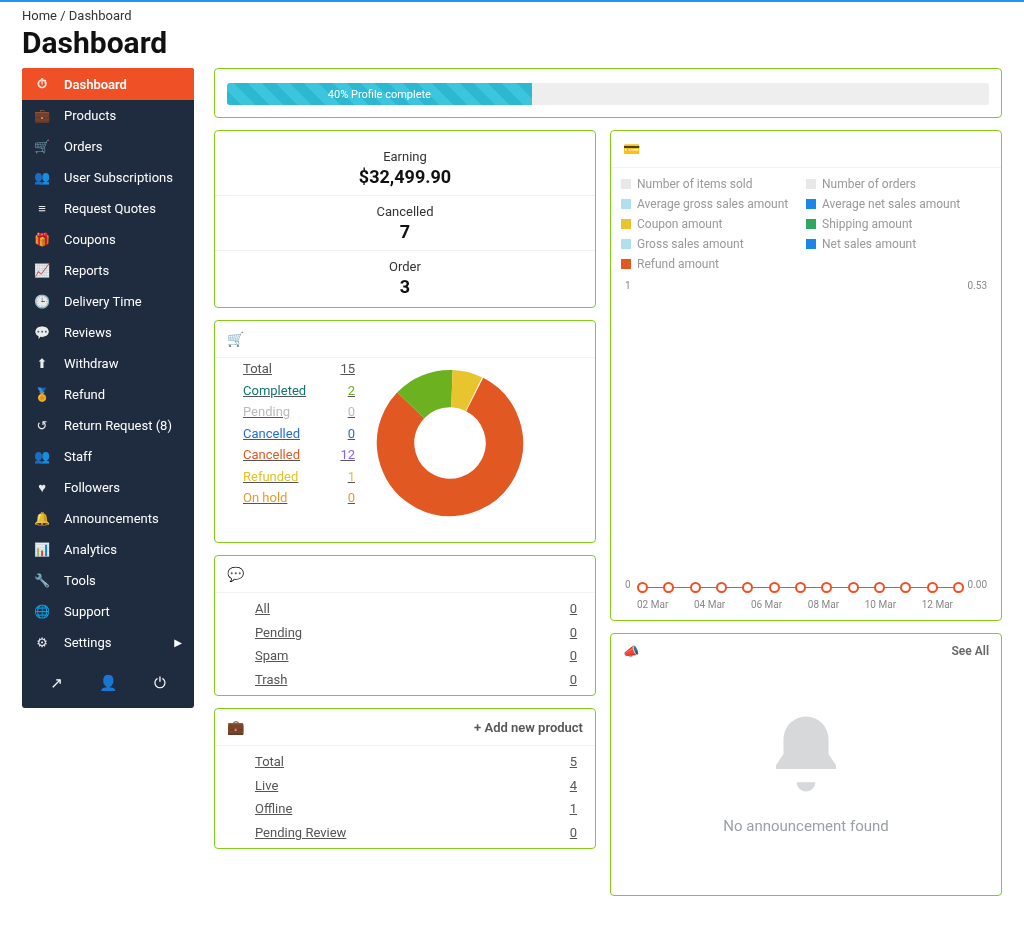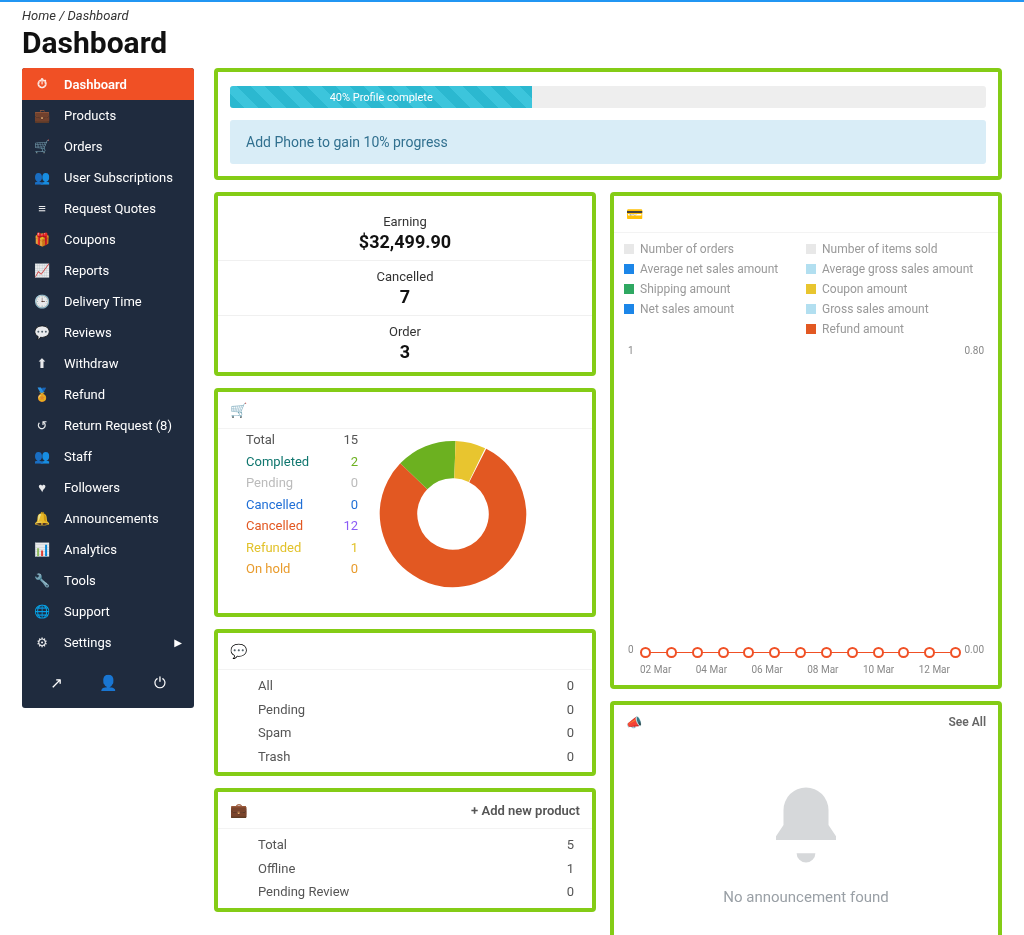--- a/index.html
+++ b/index.html
@@ -1,46 +1,46 @@
 <!DOCTYPE html>
 <html><head>
 <meta charset="utf-8">
 <style>
 * { margin:0; padding:0; box-sizing:border-box; font-family:-apple-system,BlinkMacSystemFont,"Segoe UI",Roboto,sans-serif; }
 body { background:#fff; width:1024px; }
 .page { padding:4px 0 10px 0; border-top:2px solid #2196f3; }
-.bc { padding:2px 0 2px 22px; font-size:13px; color:#333;font-style:italic; }
+.bc { padding:2px 0 2px 22px; font-size:13px; color:#333; }
 .bc a { color:#333; text-decoration:none; }
 .title { font-size:30px; font-weight:700; padding:0 0 8px 22px; color:#111; }
 .wrap { display:flex; padding:0 22px; gap:20px; align-items:flex-start; }
 .sidebar { width:172px; background:#1f2b3e; border-radius:3px; overflow:hidden; flex-shrink:0; }
 .nav-item { display:flex; align-items:center; padding:8px 12px; color:#fff; font-size:13px; gap:14px; cursor:pointer; position:relative; }
 .nav-item.active { background:#f05025; font-weight:600; }
 .nav-item.active::after { content:""; position:absolute; right:-10px; top:0; bottom:0; width:0; height:0; border-top:18px solid transparent; border-bottom:18px solid transparent; border-left:10px solid #f05025; }
 .nav-item .ico { width:16px; text-align:center; opacity:.9; }
 .nav-item .chev { margin-left:auto; font-size:10px; }
 .footer-icons { display:flex; justify-content:space-around; padding:16px 10px; }
 .footer-icons span { color:#fff; cursor:pointer; font-size:15px; }
 .main { flex:1; }
 .prog-card { background:#fff; border:1px solid #eee; border-radius:4px; padding:14px 12px 12px 12px; margin-bottom:12px; }
 .prog-bar { background:#eee; border-radius:3px; height:22px; overflow:hidden; position:relative; }
 .prog-fill { height:100%; background:repeating-linear-gradient(45deg,#2bb8d0,#2bb8d0 10px,#3cc5dc 10px,#3cc5dc 20px); width:40%; display:flex; align-items:center; justify-content:center; color:#fff; font-size:11px; }
 .alert { background:#d9edf7; color:#31708f; padding:14px 16px; border-radius:3px; margin-top:12px; font-size:14px; }
 .row2 { display:flex; gap:14px; align-items:flex-start; }
 .colA { width:382px; flex-shrink:0; }
 .colB { flex:1; }
-.card { background:#fff; border:4px solid #84cc16; border-radius:4px; margin-bottom:12px; }
+.card { background:#fff; border:1px solid #84cc16; border-radius:4px; margin-bottom:12px; }
 .stat-box { text-align:center; padding:10px 0 2px 0; }
 .stat-box .sb { padding:8px 0; border-bottom:1px solid #f0f0f0; }
 .stat-box .sb:last-child { border:none; }
 .stat-box .lbl { font-size:13px; color:#333; }
 .stat-box .val { font-size:18px; font-weight:700; color:#111; margin-top:2px; }
 .card-hdr { padding:10px 12px; border-bottom:1px solid #f3f3f3; color:#b8b8b8; font-size:14px; display:flex; justify-content:space-between; align-items:center; }
 .list { padding:4px 0; }
-.list-row { display:flex; justify-content:space-between; padding:2px 18px 2px 40px; font-size:13px; color:#555; line-height:1.5; }
+.list-row { display:flex; justify-content:space-between; padding:2px 18px 2px 40px; font-size:13px; color:#555; line-height:1.5;text-decoration:underline; }
 .donut-wrap { display:flex; padding:0 10px 14px 0; gap:10px; }
 .donut-list { flex:0 0 140px; padding-left:28px; }
 .donut-list .list-row { padding:1px 0; }
 .legend { display:flex; flex-wrap:wrap; padding:6px 10px; font-size:12px; color:#999; }
 .legend-col { flex:1; }
 .leg-item { display:flex; align-items:center; gap:6px; padding:1px 0; line-height:1.5; }
 .leg-sw { width:10px; height:10px; display:inline-block; }
 .chart-area { height:330px; position:relative; margin:0 12px 10px 12px; }
 .chart-pts { position:absolute; left:14px; right:36px; bottom:22px; height:1px; background:#f05025; }
 .chart-pts .pt { position:absolute; width:11px; height:11px; border:2px solid #f05025; background:#fff; border-radius:50%; top:-5px; }
@@ -149,21 +149,20 @@
           <span>👤</span>
           <span>⏻</span>
         </div>
       </div>
 
     <div class="main">
       <div class="prog-card card">
         <div class="prog-bar">
           <div class="prog-fill">40% Profile complete</div>
         </div>
-        <div class="alert">Add Phone to gain 10% progress</div>
       </div>
 
       <div class="row2">
         <div class="colA">
           <div class="card stat-box" id="stats">
               <div class="sb">
                 <div class="lbl">Earning</div>
                 <div class="val">$32,499.90</div>
               </div>
               <div class="sb">
@@ -247,82 +246,86 @@
             <div class="card-hdr">
               <span>💼</span>
               <span class="addnew">+ Add new product</span>
             </div>
             <div class="list" id="products-list">
                 <div class="list-row">
                   <span>Total</span>
                   <span>5</span>
                 </div>
                 <div class="list-row">
+                  <span>Live</span>
+                  <span>4</span>
+                </div>
+                <div class="list-row">
                   <span>Offline</span>
                   <span>1</span>
                 </div>
                 <div class="list-row">
                   <span>Pending Review</span>
                   <span>0</span>
                 </div>
               </div>
           </div>
         </div>
 
         <div class="colB">
           <div class="card">
             <div class="card-hdr">
                 <span>💳</span>
               </div>
             <div class="legend">
+              <div class="legend-col" id="leg-left">
+                  <div class="leg-item">
+                    <span class="leg-sw" style="background:#e8e8e8"></span>
+                    <span>Number of items sold</span>
+                  </div>
+                  <div class="leg-item">
+                    <span class="leg-sw" style="background:#b2dff0"></span>
+                    <span>Average gross sales amount</span>
+                  </div>
+                  <div class="leg-item">
+                    <span class="leg-sw" style="background:#e8c52f"></span>
+                    <span>Coupon amount</span>
+                  </div>
+                  <div class="leg-item">
+                    <span class="leg-sw" style="background:#b2dff0"></span>
+                    <span>Gross sales amount</span>
+                  </div>
+                  <div class="leg-item">
+                    <span class="leg-sw" style="background:#e25822"></span>
+                    <span>Refund amount</span>
+                  </div>
+                </div>
               <div class="legend-col" id="leg-right">
                   <div class="leg-item">
                     <span class="leg-sw" style="background:#e8e8e8"></span>
                     <span>Number of orders</span>
                   </div>
                   <div class="leg-item">
                     <span class="leg-sw" style="background:#1c86e8"></span>
                     <span>Average net sales amount</span>
                   </div>
                   <div class="leg-item">
                     <span class="leg-sw" style="background:#2fa862"></span>
                     <span>Shipping amount</span>
                   </div>
                   <div class="leg-item">
                     <span class="leg-sw" style="background:#1c86e8"></span>
                     <span>Net sales amount</span>
-                  </div>
-                </div>
-              <div class="legend-col" id="leg-left">
-                  <div class="leg-item">
-                    <span class="leg-sw" style="background:#e8e8e8"></span>
-                    <span>Number of items sold</span>
-                  </div>
-                  <div class="leg-item">
-                    <span class="leg-sw" style="background:#b2dff0"></span>
-                    <span>Average gross sales amount</span>
-                  </div>
-                  <div class="leg-item">
-                    <span class="leg-sw" style="background:#e8c52f"></span>
-                    <span>Coupon amount</span>
-                  </div>
-                  <div class="leg-item">
-                    <span class="leg-sw" style="background:#b2dff0"></span>
-                    <span>Gross sales amount</span>
-                  </div>
-                  <div class="leg-item">
-                    <span class="leg-sw" style="background:#e25822"></span>
-                    <span>Refund amount</span>
                   </div>
                 </div>
             </div>
             <div class="chart-area">
               <span class="y1t">1</span>
               <span class="y0">0</span>
-              <span class="y1r">0.80</span>
+              <span class="y1r">0.53</span>
               <span class="y0r">0.00</span>
               <div class="chart-pts" id="pts">
                   <div class="pt" style="left: 0%;"></div>
                   <div class="pt" style="left: 8.33333%;"></div>
                   <div class="pt" style="left: 16.6667%;"></div>
                   <div class="pt" style="left: 25%;"></div>
                   <div class="pt" style="left: 33.3333%;"></div>
                   <div class="pt" style="left: 41.6667%;"></div>
                   <div class="pt" style="left: 50%;"></div>
                   <div class="pt" style="left: 58.3333%;"></div>

